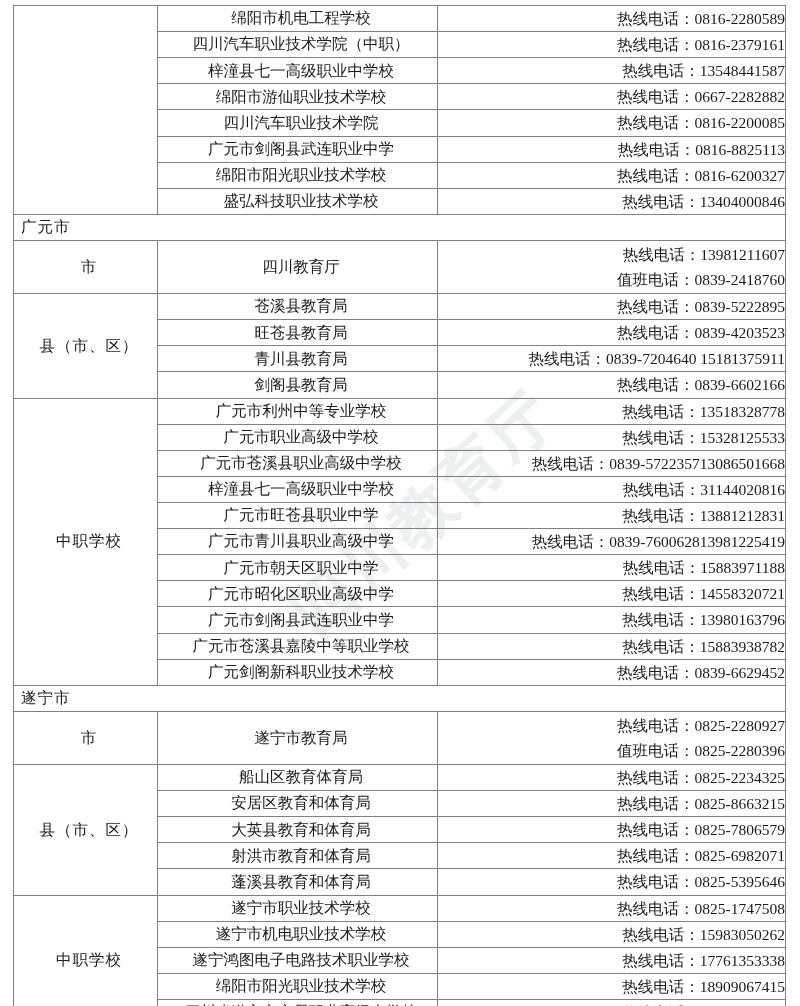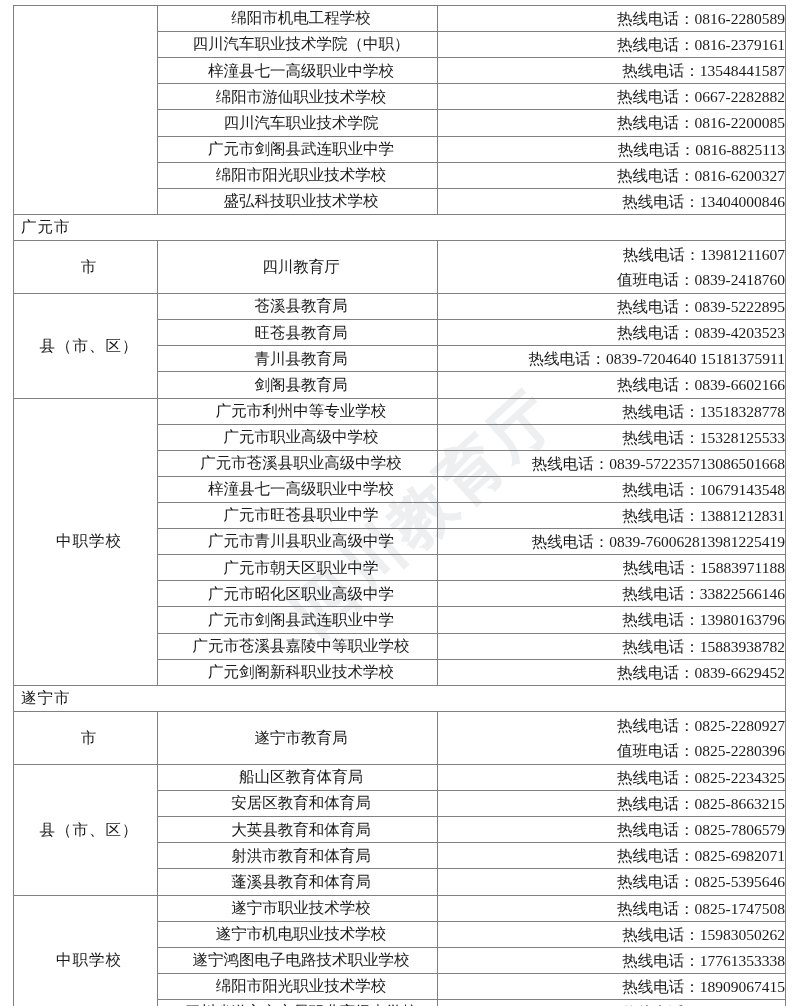--- a/index.html
+++ b/index.html
@@ -224,21 +224,21 @@
         </tr>
         <tr>
           <td class="name">广元市苍溪县职业高级中学校</td>
           <td class="phone">
             <span class="ph-line">热线电话：0839-572235713086501668</span>
           </td>
         </tr>
         <tr>
           <td class="name">梓潼县七一高级职业中学校</td>
           <td class="phone">
-            <span class="ph-line">热线电话：10679143548</span>
+            <span class="ph-line">热线电话：31144020816</span>
           </td>
         </tr>
         <tr>
           <td class="name">广元市旺苍县职业中学</td>
           <td class="phone">
             <span class="ph-line">热线电话：13881212831</span>
           </td>
         </tr>
         <tr>
           <td class="name">广元市青川县职业高级中学</td>
@@ -248,21 +248,21 @@
         </tr>
         <tr>
           <td class="name">广元市朝天区职业中学</td>
           <td class="phone">
             <span class="ph-line">热线电话：15883971188</span>
           </td>
         </tr>
         <tr>
           <td class="name">广元市昭化区职业高级中学</td>
           <td class="phone">
-            <span class="ph-line">热线电话：33822566146</span>
+            <span class="ph-line">热线电话：14558320721</span>
           </td>
         </tr>
         <tr>
           <td class="name">广元市剑阁县武连职业中学</td>
           <td class="phone">
             <span class="ph-line">热线电话：13980163796</span>
           </td>
         </tr>
         <tr>
           <td class="name">广元市苍溪县嘉陵中等职业学校</td>

